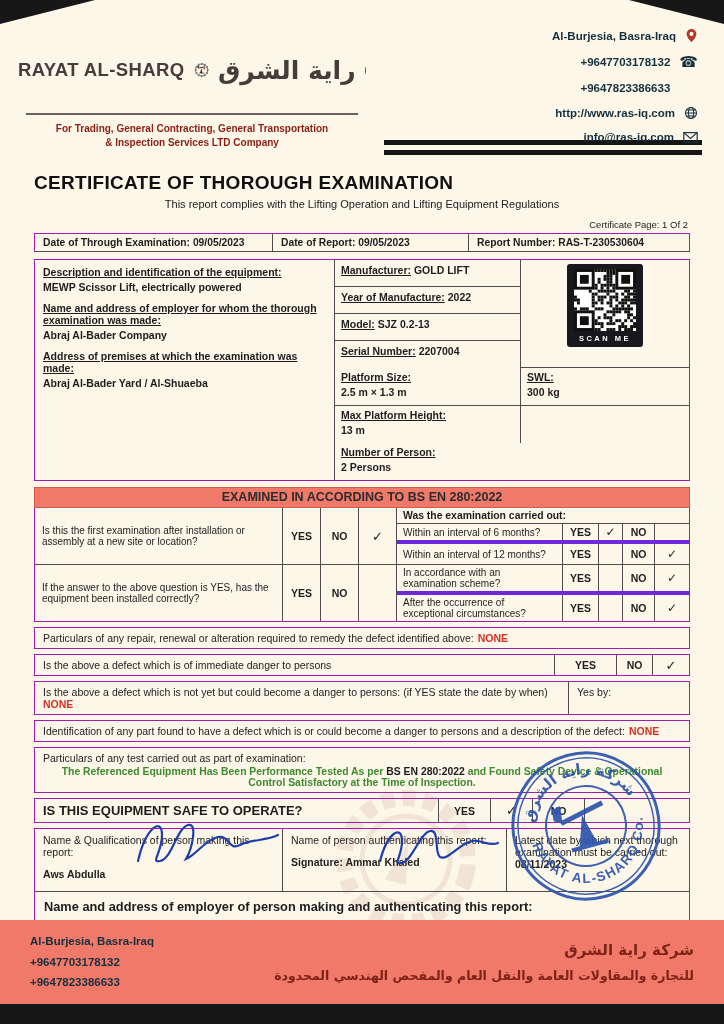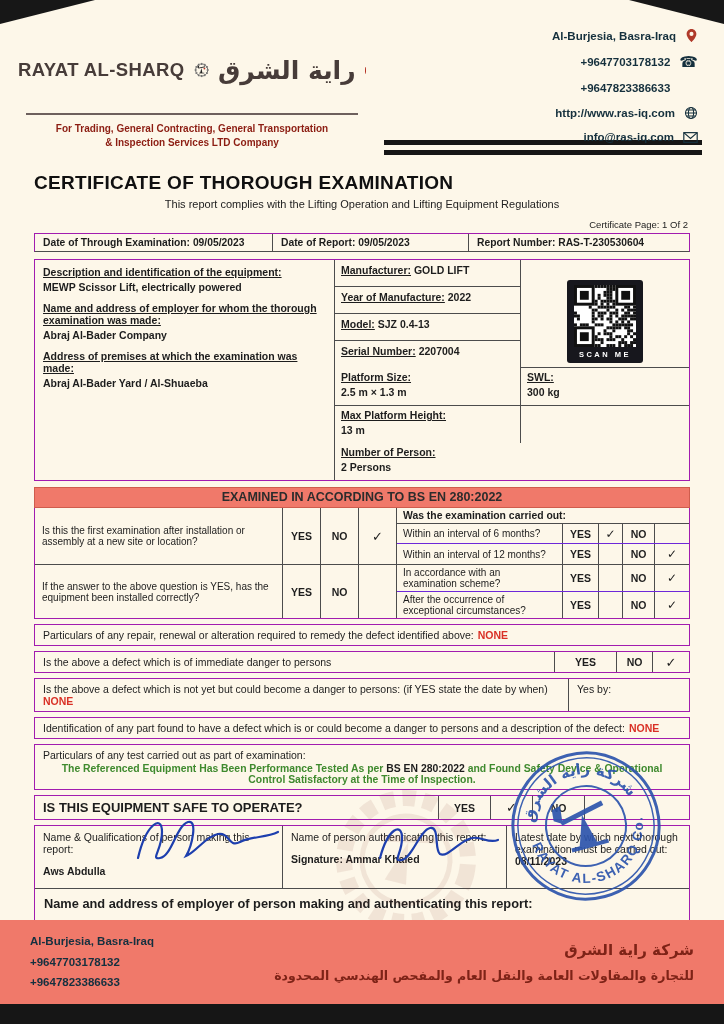--- a/index.html
+++ b/index.html
@@ -59,21 +59,21 @@
   .dates .d3 { flex:1; }
 
   
   .eq { display:flex; margin-top:7px; }
   .eq-left { width:300px; border-right:1px solid #4c4c4c; padding:6px 8px; }
   .eq-left .val { margin:3px 0 9px; }
   .eq-rest { flex:1; display:flex; flex-direction:column; }
   .eq-top { display:flex; }
   .eq-mid { width:186px; border-right:1px solid #4c4c4c; display:flex; flex-direction:column; }
   .eq-mid-row { border-bottom:1px solid #4c4c4c; padding:4px 6px; min-height:27px; }
-  .eq-qr { flex:1; border-bottom:1px solid #4c4c4c; display:flex; align-items:flex-end; justify-content:center; padding:4px; }
+  .eq-qr { flex:1; border-bottom:1px solid #4c4c4c; display:flex; align-items:flex-start; justify-content:center; padding:4px; }
   .qr-badge { background:#17171d; padding:5px 7px 4px; text-align:center; border-radius:3px; }
   .qr-badge svg { background:#fff; display:block; }
   .qr-caption { color:#fff; font-size:7.5px; letter-spacing:2.5px; font-weight:700; margin-top:3px; }
   .eq-brow { display:flex; border-bottom:1px solid #4c4c4c; }
   .eq-brow:last-child { border-bottom:none;flex-direction:column; }
   .eq-bcell { padding:3px 6px; min-height:37px; }
   .eq-bcell.m { width:186px; border-right:1px solid #4c4c4c; }
   .eq-bcell.r { flex:1; }
   .eq-bcell .val { margin-top:3px; }
 
@@ -81,21 +81,21 @@
   .banner { margin-top:6px; background:#f0796a; border:1px solid #cf5c4d; text-align:center;
             font-weight:700; font-size:12.5px; color:#2c2c2c; padding:2px 0 3px; }
 
   
   .exam { border-top:none; }
   .q-cell { width:248px; padding:0 7px; display:flex; align-items:center; font-size:10px; }
   .opt { width:38px; display:flex; align-items:center; justify-content:center; font-weight:700; }
   .mark { font-weight:700; font-size:13px; }
   .right-blk { flex:1; display:flex; flex-direction:column; }
   .subhdr { border-bottom:1px solid #4c4c4c; font-weight:700; padding:2px 6px; font-size:10.4px; }
-  .subrow { display:flex; flex:1; border-bottom:1px solid #6d28d9; min-height:20px; }
+  .subrow { display:flex; flex:1; border-bottom:4px solid #6d28d9; min-height:20px; }
   .subrow.last { border-bottom:none; }
   .sub-q { flex:1; padding:2px 6px; font-size:10px; display:flex; align-items:center; }
   .sub-yes { width:36px; display:flex; align-items:center; justify-content:center; font-weight:700; }
   .sub-m { width:24px; display:flex; align-items:center; justify-content:center; font-weight:700; font-size:12px; }
   .sub-no { width:32px; display:flex; align-items:center; justify-content:center; font-weight:700; }
   .sub-m2 { width:34px; display:flex; align-items:center; justify-content:center; font-weight:700; font-size:12px; }
 
   .mt { margin-top:5px; }
   .pad-cell { padding:4px 8px; display:flex; align-items:center; flex-wrap:wrap; gap:0 4px; }
   .flex1 { flex:1; }
@@ -244,21 +244,21 @@
           <div class="eq-mid-row">
             <span class="u">Manufacturer:</span>
             <span class="b">GOLD LIFT</span>
           </div>
           <div class="eq-mid-row">
             <span class="u">Year of Manufacture:</span>
             <span class="b">2022</span>
           </div>
           <div class="eq-mid-row">
             <span class="u">Model:</span>
-            <span class="b">SJZ 0.4-13</span>
+            <span class="b">SJZ 0.2-13</span>
           </div>
           <div class="eq-mid-row" style="border-bottom:none; flex:1">
             <span class="u">Serial Number:</span>
             <span class="b">2207004</span>
           </div>
         </div>
         <div class="eq-qr">
           <div class="qr-badge">
             <svg id="qr-modules" viewBox="0 0 100 100" width="62" height="62" fill="#111">
                 <rect x="33.333333333333336" y="0" width="4.761904761904762" height="4.761904761904762"></rect>

